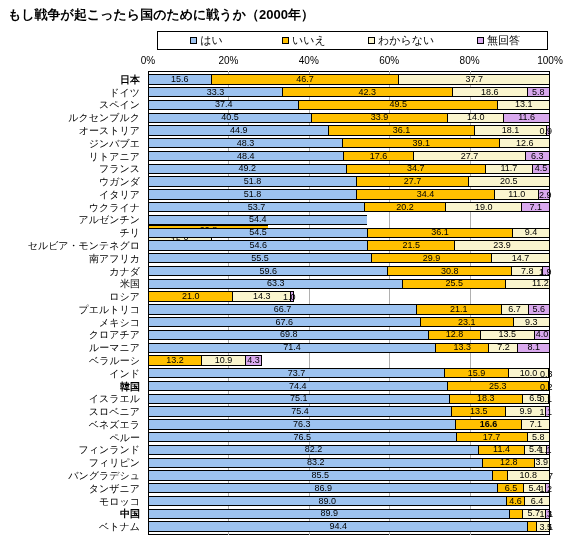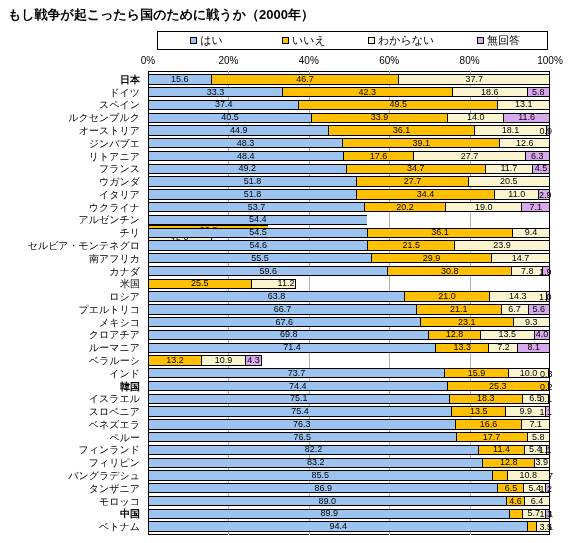--- a/index.html
+++ b/index.html
@@ -436,31 +436,31 @@
           <span class="seg-label">30.8</span>
         </div>
         <div class="seg seg-unknown" style="width: 31.356px;">
           <span class="seg-label">7.8</span>
         </div>
         <div class="seg seg-na" style="width: 7.638px;">
           <span class="outside-label" style="top: 0.688889px; position: absolute; right: -2.598px;">1.9</span>
         </div>
       </div>
       <div class="row" style="top: 207.644px; height: 10.3778px;">
+        <div class="seg seg-yes" style="width: 254.466px;">
+          <span class="seg-label">63.3</span>
+        </div>
         <div class="seg seg-no" style="width: 102.51px;">
           <span class="seg-label">25.5</span>
         </div>
         <div class="seg seg-unknown" style="width: 45.024px; padding-left: 26px;">
           <span class="seg-label">11.2</span>
         </div>
       </div>
       <div class="row" style="top: 220.422px; height: 10.3778px;">
-        <div class="seg seg-yes" style="width: 256.476px;">
-          <span class="seg-label">63.8</span>
-        </div>
         <div class="seg seg-no" style="width: 84.42px;">
           <span class="seg-label">21.0</span>
         </div>
         <div class="seg seg-unknown" style="width: 57.486px;">
           <span class="seg-label">14.3</span>
         </div>
         <div class="seg seg-na" style="width: 4.02px;">
           <span class="outside-label" style="top: 0.688889px; position: absolute; right: -2.598px;">1.0</span>
         </div>
       </div>
@@ -578,21 +578,21 @@
           <span class="seg-label">9.9</span>
         </div>
         <div class="seg seg-na" style="width: 4.422px;">
           <span class="outside-label" style="top: 0.688889px; position: absolute; right: -3.402px;">1.1</span>
         </div>
       </div>
       <div class="row" style="top: 348.2px; height: 10.3778px;">
         <div class="seg seg-yes" style="width: 306.726px;">
           <span class="seg-label">76.3</span>
         </div>
-        <div class="seg seg-no" style="width: 66.732px;">
+        <div class="seg seg-no" style="width: 66.732px; font-weight: bold;">
           <span class="seg-label">16.6</span>
         </div>
         <div class="seg seg-unknown" style="width: 28.542px;">
           <span class="seg-label">7.1</span>
         </div>
       </div>
       <div class="row" style="top: 360.978px; height: 10.3778px;">
         <div class="seg seg-yes" style="width: 307.53px;">
           <span class="seg-label">76.5</span>
         </div>

